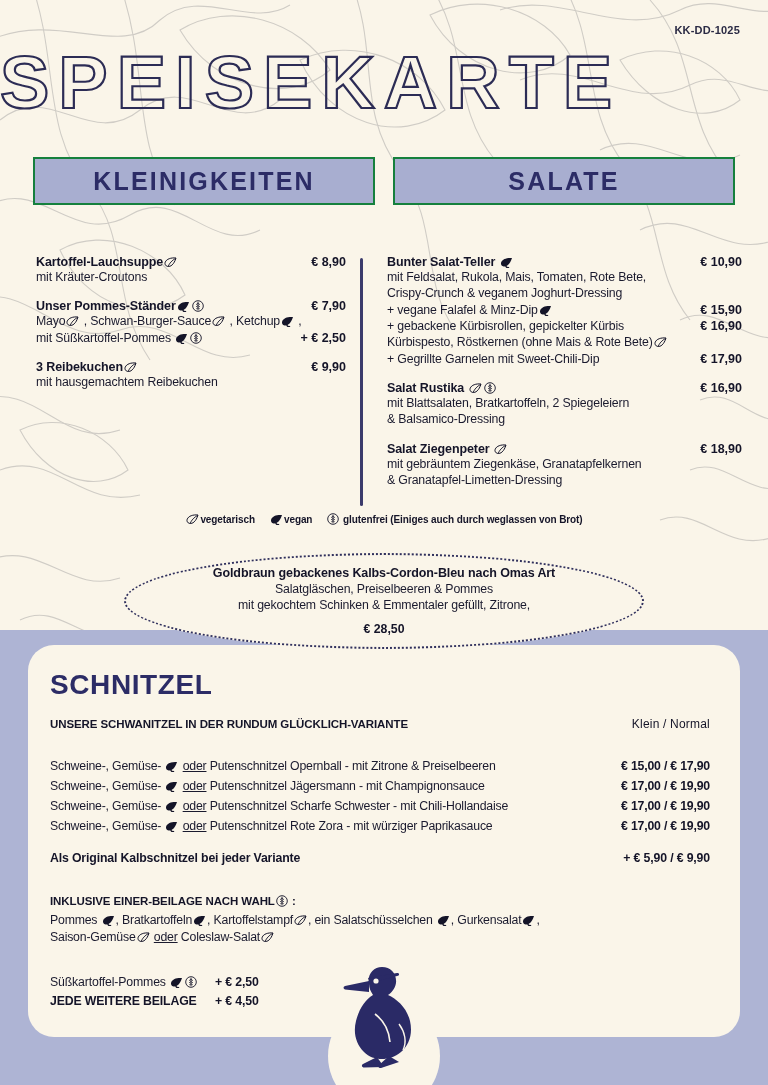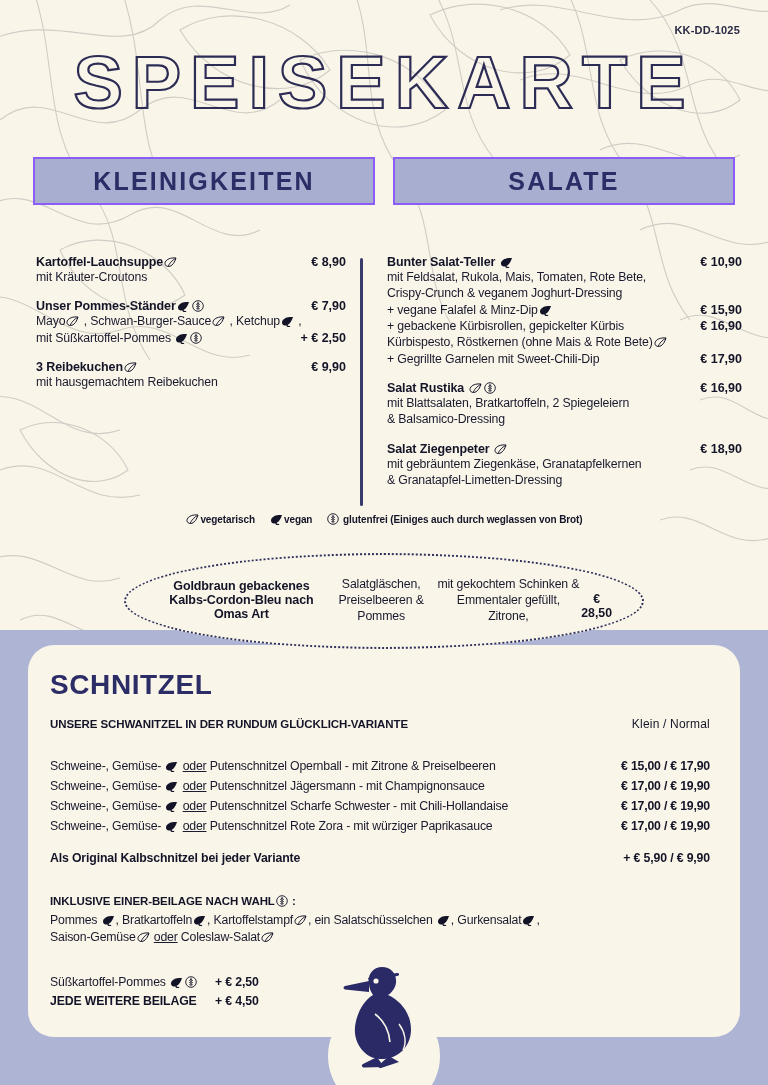--- a/index.html
+++ b/index.html
@@ -40,21 +40,20 @@
     letter-spacing: .2px;
     z-index: 5;
   }
 
   
   .title-wrap {
     position: absolute;
     top: 46px;
     left: 0;
     width: 768px;
-    text-align: center;
     z-index: 3;
   }
   .title {
     font-size: 74px;
     font-weight: 700;
     letter-spacing: 9px;
     line-height: 1;
     color: transparent;
     -webkit-text-stroke: 2.2px #2c2c55;
     font-family: "Liberation Sans", sans-serif;
@@ -68,21 +67,21 @@
     top: 157px;
     left: 33px;
     width: 702px;
     display: flex;
     gap: 18px;
     z-index: 4;
   }
   .banner {
     flex: 1;
     background: #a8aed0;
-    border: 2px solid #8b5cf6;
+    border: 2px solid #15803d;
     height: 48px;
     display: flex;
     align-items: center;
     justify-content: center;
   }
   .banner-text {
     color: #2c2c66;
     font-size: 25px;
     font-weight: 700;
     letter-spacing: 2.2px;
@@ -154,20 +153,21 @@
     position: absolute;
     top: 553px;
     left: 124px;
     width: 520px;
     height: 96px;
     border: 2.5px dotted #2f2f5c;
     border-radius: 50% / 50%;
     background: #faf5e9;
     z-index: 4;
     display: flex;
+    flex-direction: column;
     align-items: center;
     justify-content: center;
     text-align: center;
     padding: 6px 30px;
   }
   .special-title {
     font-size: 12.5px;
     font-weight: 700;
     color: #141428;
     margin-bottom: 2px;

